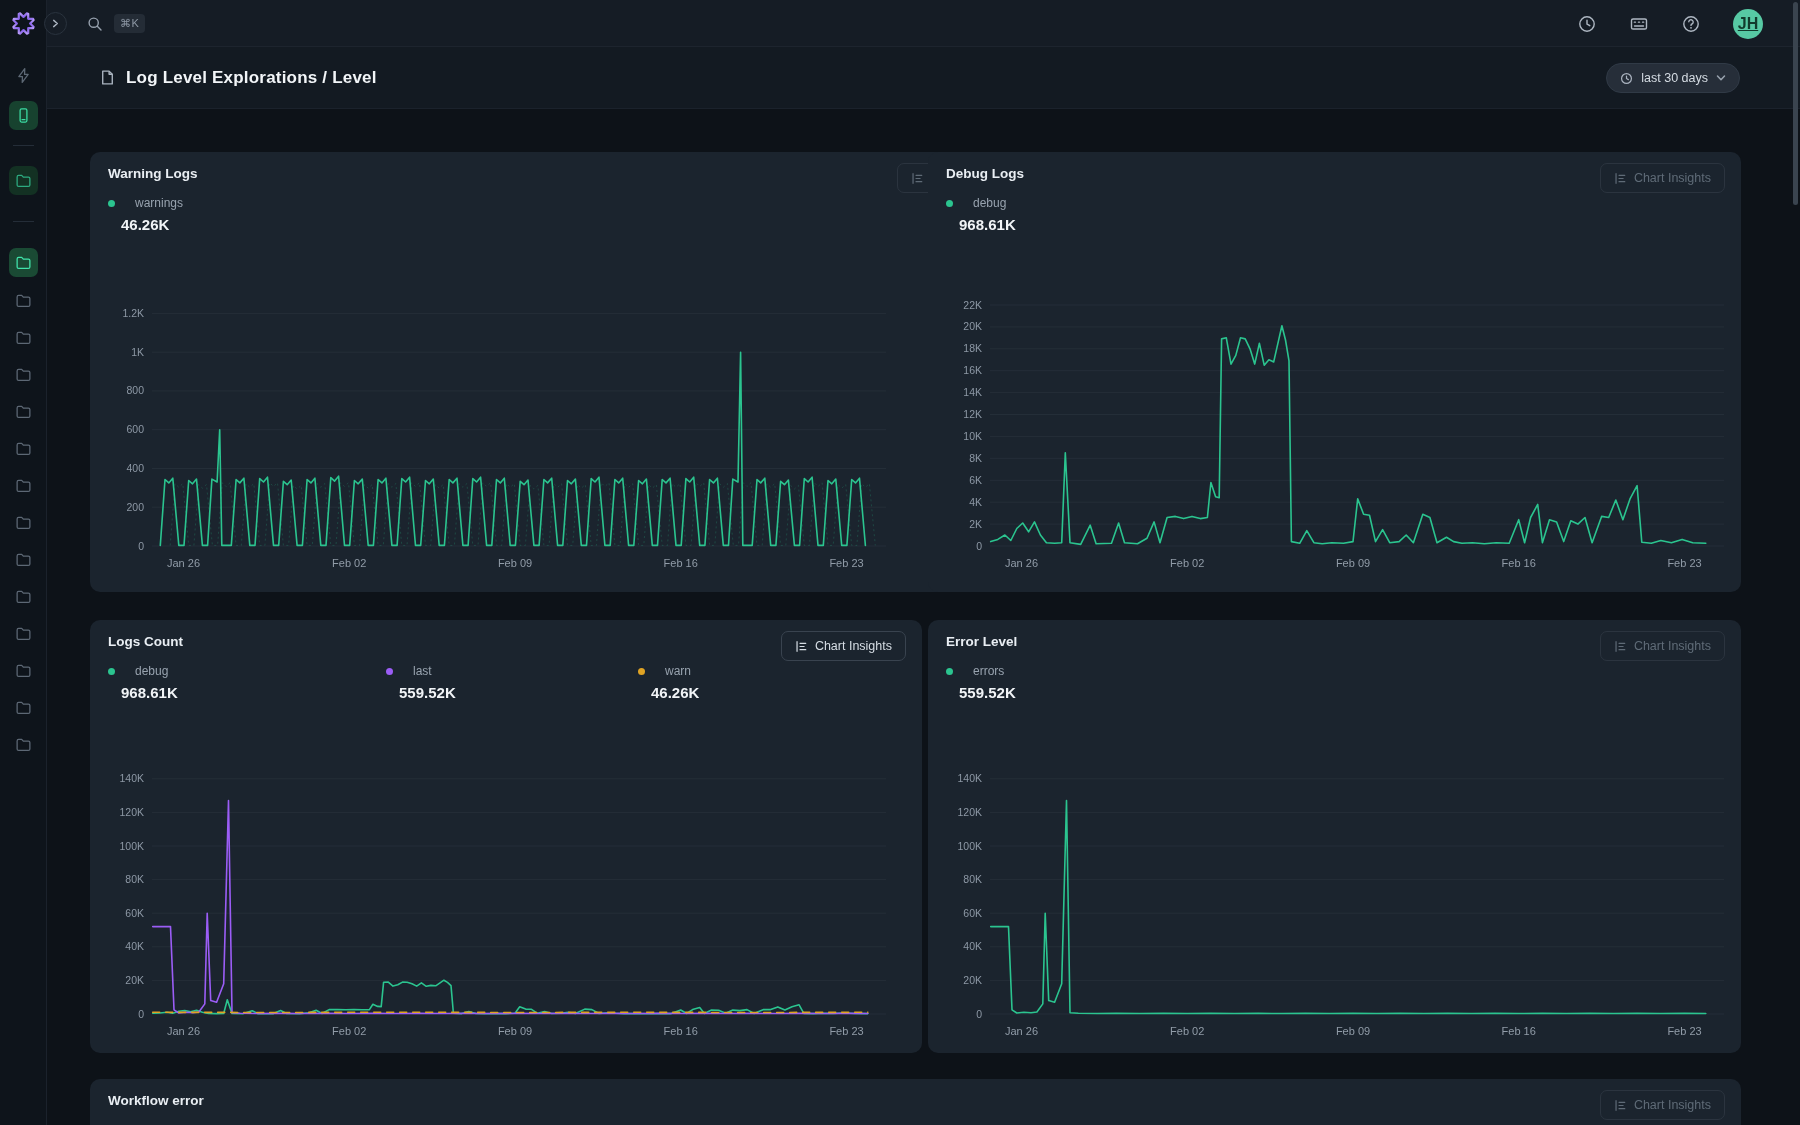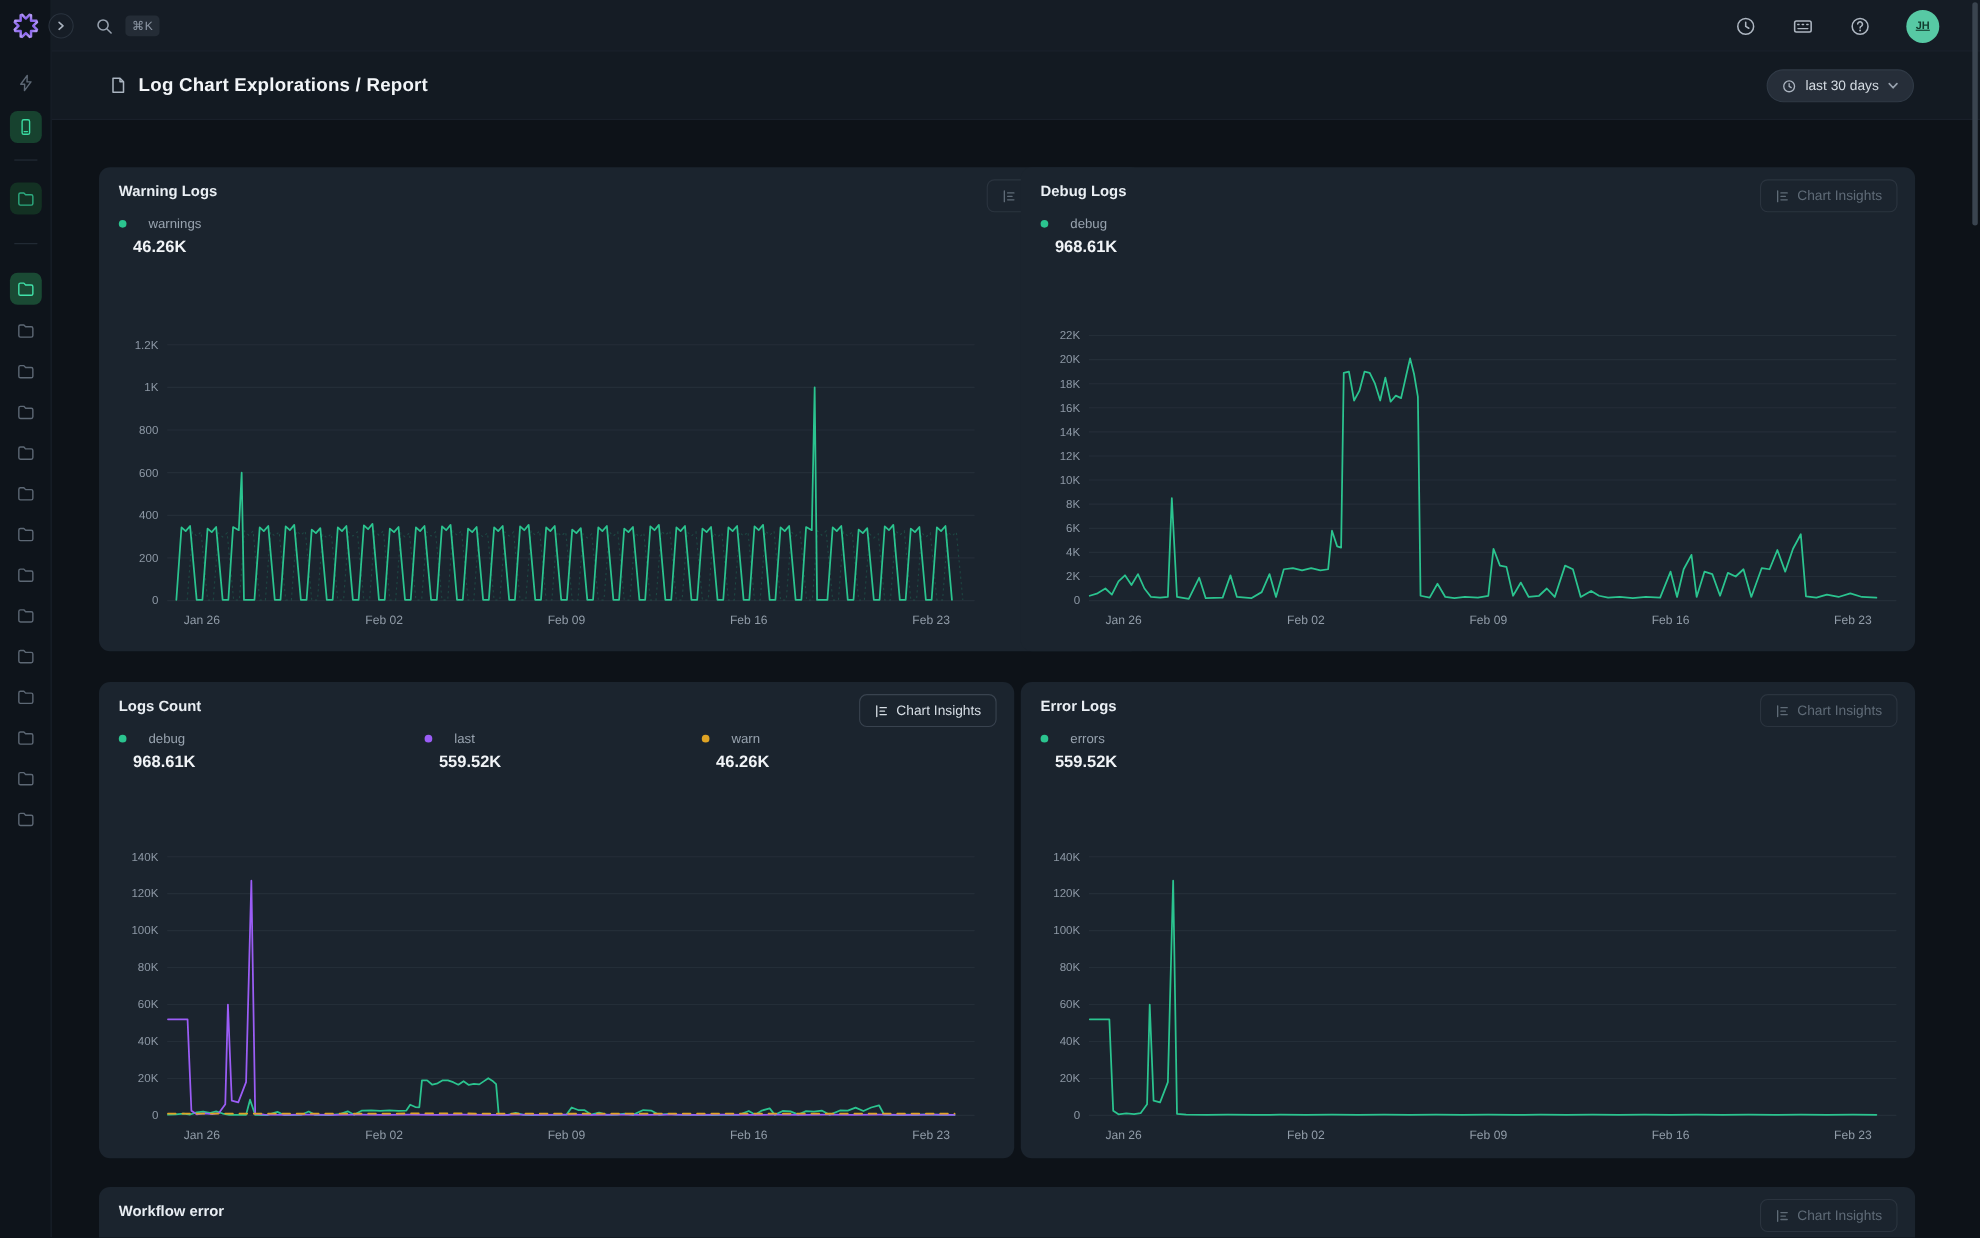--- a/index.html
+++ b/index.html
@@ -18,21 +18,21 @@
   .side-divider { position:absolute; left:13px; width:21px; height:1px; background:#242d38; }
   .collapse-btn { position:absolute; left:44px; top:12px; width:23px; height:23px; border-radius:50%; background:#161d26; border:1px solid #2a333e; color:#aab3bf; display:flex; align-items:center; justify-content:center; font-size:12px; cursor:pointer; z-index:9; }
 
   
   .topbar { position:absolute; left:47px; top:0; width:1753px; height:47px; background:#151c25; border-bottom:1px solid #1d242e; }
   .search { position:absolute; left:40px; top:0; height:47px; display:flex; align-items:center; gap:11px; cursor:pointer; }
   .search svg { width:16px; height:16px; color:#97a1ae; }
   .kbd { background:#242c36; color:#8d97a4; font-size:11px; padding:3px 6px; border-radius:4px; letter-spacing:.5px; }
   .topbar-right { position:absolute; right:37px; top:0; height:47px; display:flex; align-items:center; gap:32px; }
   .tb-icon { width:20px; height:20px; color:#aeb7c2; cursor:pointer; }
-  .avatar { width:30px; height:30px; border-radius:50%; color:#123b2d; font-size:10px; font-weight:bold; display:flex; align-items:center; justify-content:center; cursor:pointer;text-decoration:underline; }
+  .avatar { width:30px; height:30px; border-radius:50%; color:#123b2d; font-size:16px; font-weight:bold; display:flex; align-items:center; justify-content:center; cursor:pointer;text-decoration:underline; }
 
   
   .pagehead { position:absolute; left:47px; top:47px; width:1753px; height:62px; background:#131a22; border-bottom:1px solid #1b222c; }
   .pagehead .doc-icon { position:absolute; left:52px; top:22px; width:17px; height:17px; color:#aab4c0; }
   .pagehead h1 { position:absolute; left:79px; top:21px; font-size:17px; font-weight:700; color:#f2f5f8; letter-spacing:.2px; }
   .range-pill { position:absolute; right:60px; top:16px; height:30px; display:flex; align-items:center; gap:8px; background:#262e39; border:1px solid #303a46; border-radius:16px; padding:0 13px; color:#d5dce3; font-size:12.5px; cursor:pointer; }
   .range-pill svg { color:#aab3bf; }
 
   
   .panel { position:absolute; background:#1b242e; border-radius:10px; }
@@ -203,21 +203,21 @@
         </svg>
       <div class="avatar" style="background: rgb(87, 201, 164);">JH</div>
     </div>
   </header>
 
   <div class="pagehead">
     <svg class="doc-icon" viewBox="0 0 16 16">
         <path d="M3.5 2 h6 l3 3 v9 h-9 Z" fill="none" stroke="currentColor" stroke-width="1.3" stroke-linejoin="round"></path>
         <path d="M9.5 2 v3 h3" fill="none" stroke="currentColor" stroke-width="1.3" stroke-linejoin="round"></path>
       </svg>
-    <h1>Log Chart Explorations / Report</h1>
+    <h1>Log Level Explorations / Level</h1>
     <div class="range-pill">
       <svg width="13" height="13" viewBox="0 0 14 14">
           <circle cx="7" cy="7" r="5.3" fill="none" stroke="currentColor" stroke-width="1.3"></circle>
           <path d="M7 4.3 V7 l2 1.2" fill="none" stroke="currentColor" stroke-width="1.3" stroke-linecap="round"></path>
         </svg>
       <span>last 30 days</span>
       <svg width="10" height="10" viewBox="0 0 10 10">
           <path d="M1.5 3 L5 6.8 L8.5 3" fill="none" stroke="#98a2ae" stroke-width="1.5" stroke-linecap="round" stroke-linejoin="round"></path>
         </svg>
     </div>
@@ -363,21 +363,21 @@
         <text class="xlab" x="417.0" y="287">Feb 09</text>
         <text class="xlab" x="582.7" y="287">Feb 16</text>
         <text class="xlab" x="748.5" y="287">Feb 23</text>
         <path d="M54.7 265.3L61.8 265.0L68.9 264.3L74.8 265.2L80.8 263.3L86.7 262.5L92.6 263.8L98.5 262.3L104.4 264.3L110.4 265.5L118.6 265.6L125.7 265.5L129.3 251.7L134.0 265.5L144.7 265.7L154.2 262.8L160.1 265.7L175.5 265.6L182.6 262.5L188.5 265.5L201.5 265.7L211.0 264.8L218.1 262.3L224.0 265.5L231.1 261.6L239.4 261.5L247.7 261.8L256.0 261.5L264.3 261.8L271.4 261.6L274.9 256.3L279.6 258.4L283.2 258.6L285.6 234.2L290.3 234.1L295.0 238.1L299.8 236.8L304.5 234.1L309.2 234.2L314.0 235.8L318.7 238.1L323.4 234.9L328.2 238.3L332.9 237.4L337.7 237.8L342.4 234.6L345.9 232.2L349.5 234.4L353.0 237.6L355.4 265.3L363.7 265.6L370.8 263.6L377.9 265.5L386.2 265.7L395.7 265.5L407.5 265.6L417.0 265.3L421.7 258.8L427.6 261.1L433.5 261.3L439.5 265.3L446.6 263.5L453.7 265.5L463.1 265.3L470.2 264.3L477.4 265.5L486.8 261.1L493.9 261.6L501.0 265.5L510.5 264.7L517.6 265.3L525.9 265.6L536.5 265.5L548.4 265.7L560.2 265.5L573.2 265.6L582.7 262.0L588.6 265.5L594.6 261.6L601.7 259.6L606.4 265.5L613.5 262.0L620.6 262.3L627.7 265.3L634.8 262.1L641.9 262.6L649.0 261.6L656.1 265.5L665.6 261.5L672.7 261.6L679.8 258.9L686.9 262.0L694.0 258.8L701.1 256.8L705.8 265.4L715.3 265.6L724.8 265.2L735.4 265.5L746.1 265.0L756.7 265.5L769.8 265.6" fill="none" stroke="#2bc48f" stroke-width="1.6" stroke-linejoin="round" stroke-linecap="round"></path>
         <path d="M54.7 178.6L72.5 178.6L76.0 261.8L80.8 265.0L87.9 264.2L95.0 264.8L100.9 264.0L106.8 255.9L109.2 165.2L112.7 252.6L118.6 254.2L125.7 235.8L130.5 52.6L134.0 264.7L142.3 265.3L161.3 265.5L180.2 265.4L203.9 265.5L227.6 265.4L251.2 265.5L274.9 265.4L298.6 265.5L322.3 265.4L345.9 265.5L369.6 265.4L393.3 265.5L417.0 265.4L440.7 265.5L464.3 265.4L488.0 265.5L511.7 265.4L535.4 265.5L559.0 265.4L582.7 265.5L606.4 265.4L630.1 265.5L653.7 265.4L677.4 265.5L701.1 265.4L724.8 265.5L748.5 265.4L769.8 265.5" fill="none" stroke="#9b5df6" stroke-width="1.6" stroke-linejoin="round" stroke-linecap="round"></path>
         <path d="M54.7 264.3L180.2 264.5L298.6 264.2L417.0 264.5L535.4 264.3L653.7 264.5L769.8 264.3" fill="none" stroke="#dfa324" stroke-width="1.6" stroke-linejoin="round" stroke-linecap="round" stroke-dasharray="7 6"></path>
       </svg>
   </section>
 
   <section class="panel" style="left:928px;top:620px;width:813px;height:433px">
-    <h2>Error Logs</h2>
+    <h2>Error Level</h2>
     <button class="insights">
       <svg viewBox="0 0 14 14">
           <path d="M2.2 1.8 V12.2 M5.4 3.6 h6.2 M5.4 7 h4.4 M5.4 10.4 h6.2" stroke="currentColor" stroke-width="1.3" fill="none" stroke-linecap="round"></path>
         </svg>
       <span>Chart Insights</span>
     </button>
     <div class="legend-group" style="left:18px">
       <div class="legend-line">
           <span class="dot" style="background: rgb(43, 196, 143);"></span>
           <span class="legend-lbl">errors</span>

